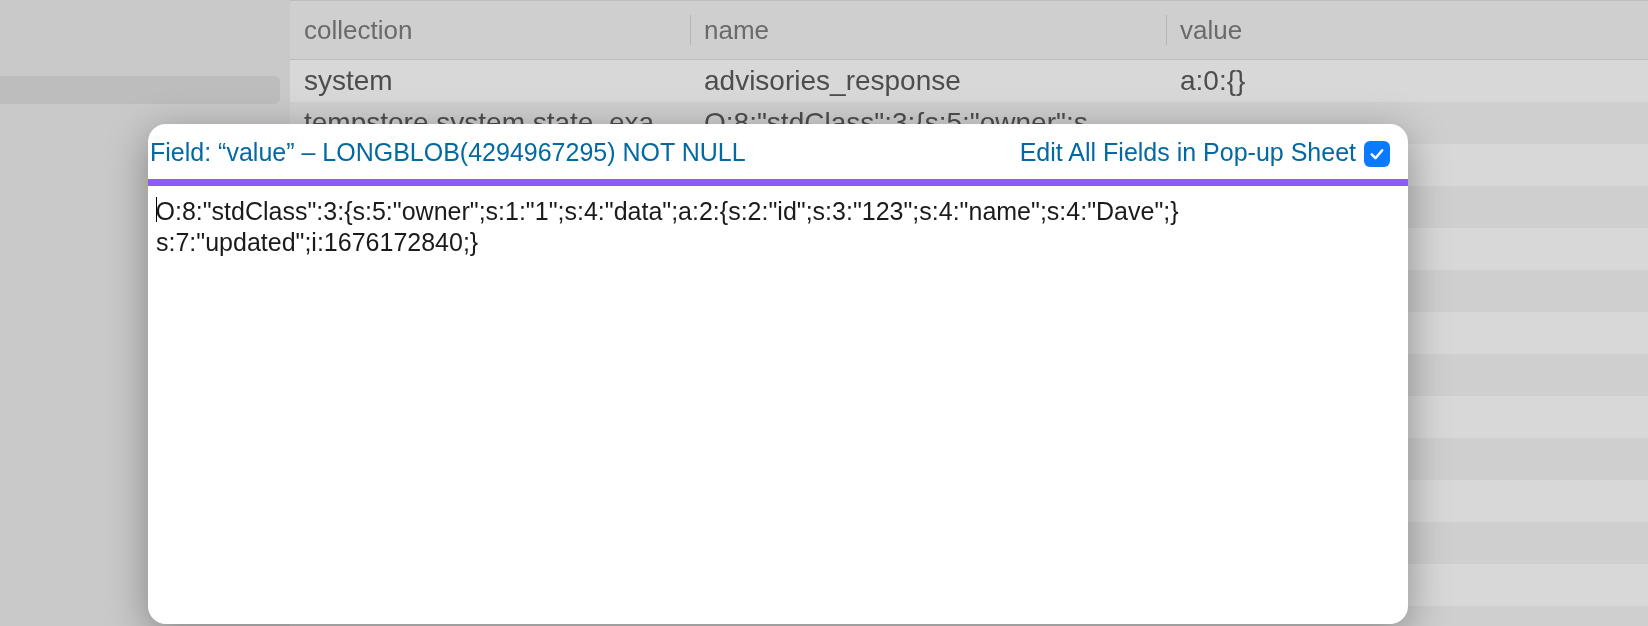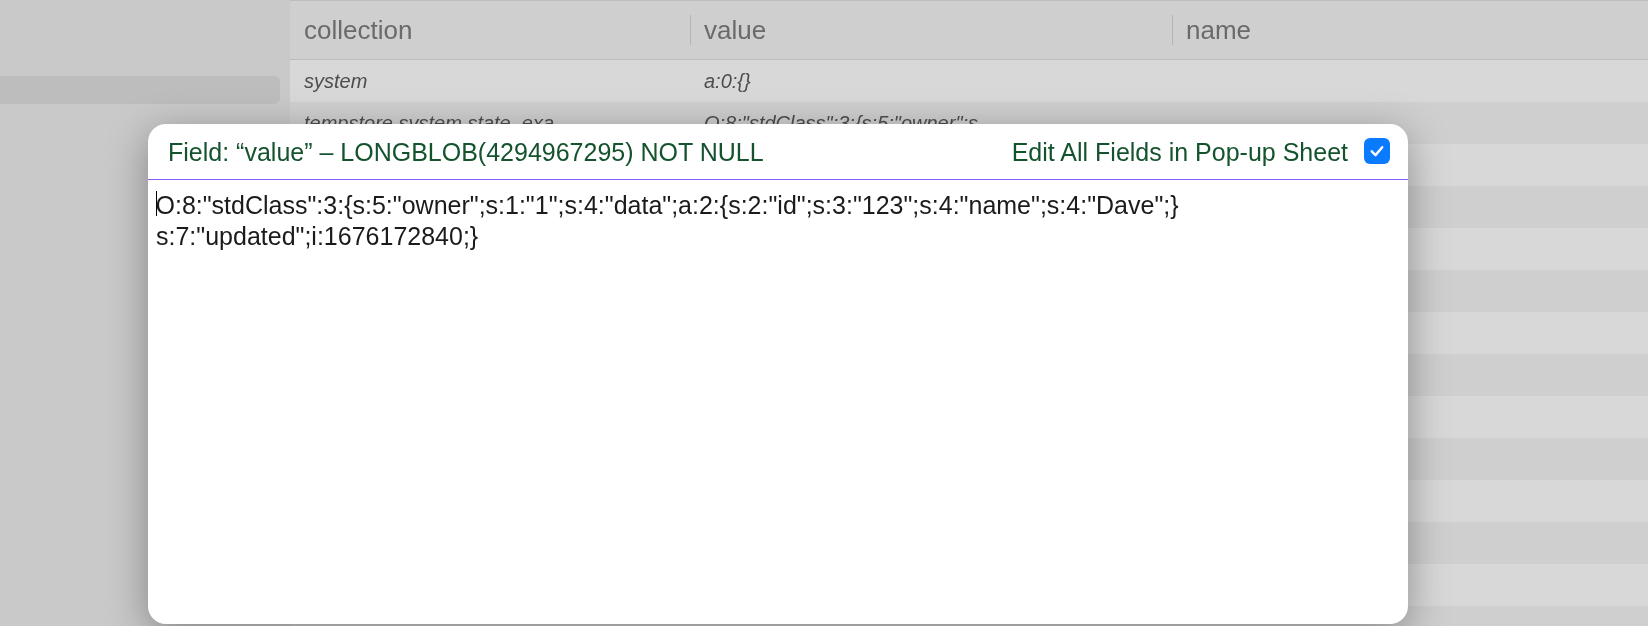--- a/index.html
+++ b/index.html
@@ -55,53 +55,52 @@
   .tr {
     display: flex;
     height: 42px;
     align-items: center;
   }
   .tr:nth-child(odd)  { background: #d8d8d8; }
   .tr:nth-child(even) { background: #cfcfcf; }
   .td {
     padding: 0 14px;
     color: #4d4d4d;
-    font-size: 20px;
+    font-size: 28px;
     white-space: nowrap;
     overflow: hidden;
-    font-style: italic;
   }
   .td.col-value { text-overflow: clip; }
 
   
   .popup {
     position: absolute;
     left: 148px; top: 124px;
     width: 1260px;
     height: 500px;
     background: #ffffff;
     border-radius: 18px;
     box-shadow: 0 10px 40px rgba(0,0,0,0.35);
     overflow: hidden;
     display: flex;
     flex-direction: column;
   }
   .popup-header {
     display: flex;
     align-items: center;
     justify-content: space-between;
-    padding: 14px 18px 12px 20px;
-    border-bottom: 1px solid #8b5cf6;
+    padding: 14px 18px 12px 2px;
+    border-bottom: 7px solid #8b5cf6;
     font-size: 25px;
-    color: #14532d;
+    color: #0369a1;
   }
   .popup-header .right {
     display: flex;
-    align-items: flex-start;
-    gap: 16px;
+    align-items: flex-end;
+    gap: 8px;
   }
   .checkbox {
     width: 26px; height: 26px;
     border-radius: 6px;
     background: #0a7aff;
     display: inline-flex;
     align-items: center; justify-content: center;
   }
   .checkbox svg { width: 18px; height: 18px; }
   .popup-body {
@@ -126,26 +125,27 @@
 </head>
 <body>
 
 <div class="sidebar">
   <div class="sidebar-selected"></div>
 </div>
 
 <div class="table-area">
   <div class="table-header">
     <div class="th col-collection">collection</div>
+    <div class="th col-name">name</div>
     <div class="th col-value">value</div>
-    <div class="th col-name">name</div>
   </div>
   <div class="table-body" id="table-body">
       <div class="tr">
         <div class="td col-collection">system</div>
+        <div class="td col-name">advisories_response</div>
         <div class="td col-value">a:0:{}</div>
       </div>
       <div class="tr">
         <div class="td col-collection">tempstore.system.state_exa…</div>
         <div class="td col-value">O:8:"stdClass":3:{s:5:"owner";s</div>
       </div>
       <div class="tr">
         <div class="td col-collection"></div>
         <div class="td col-name"></div>
         <div class="td col-value">s:5:"owner";s</div>

